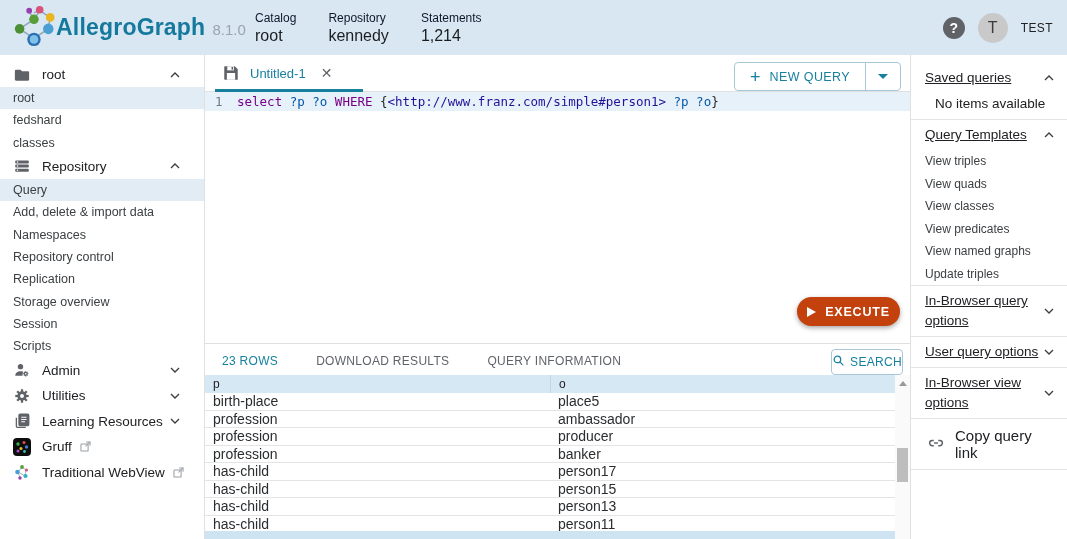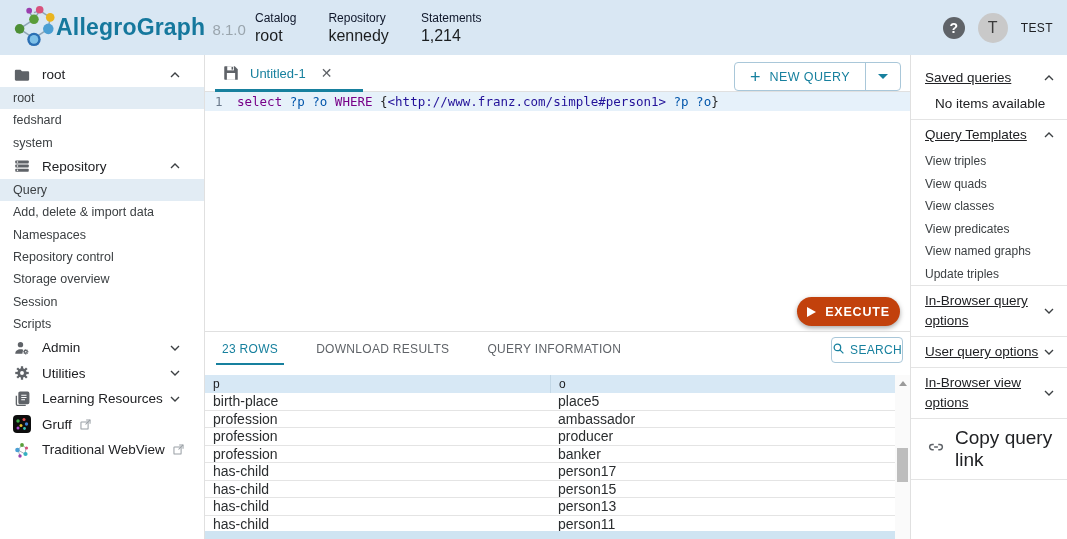--- a/index.html
+++ b/index.html
@@ -64,21 +64,21 @@
   .code-line .uri { color:#221199; }
   .code-line .pln { color:#222; }
 
   .execute-btn { position:absolute; right:10px; top:242px; width:103px; height:29px; border:none;
                  border-radius:15px; background:#c2410c; color:#fff; font-family:"Liberation Sans",sans-serif;
                  font-size:12.5px; font-weight:bold; letter-spacing:.8px; display:flex; align-items:center;
                  justify-content:center; gap:9px; cursor:pointer; box-shadow:0 2px 5px rgba(0,0,0,.35); }
   .play-tri { width:0; height:0; border-top:5.5px solid transparent; border-bottom:5.5px solid transparent;
               border-left:9px solid #fff; }
 
-  .results-tabs { position:absolute; left:0; top:276px; width:705px; height:34px;
+  .results-tabs { position:absolute; left:0; top:288px; width:705px; height:34px;
                   border-top:1px solid #e0e0e0; display:flex; align-items:center; }
   .rtab { font-size:12px; letter-spacing:.3px; color:#5f6368; height:100%; display:flex;
           align-items:center; padding:0 6px; position:relative; cursor:pointer; }
   .rtab:first-of-type { margin-left:11px; }
   .rtab + .rtab { margin-left:26px; }
   .rtab.active { color:#17809e; }
   .rtab.active::after { content:""; position:absolute; left:0; bottom:0; width:100%; height:2px; background:#17809e; }
   .search-btn { position:absolute; right:7px; top:5px; height:26px; width:72px; background:#fff;
                 border:1px solid #a9c7d9; border-radius:4px; color:#17809e; font-size:12px; font-weight:500;
                 letter-spacing:.3px; display:flex; align-items:center; justify-content:center; gap:5px; cursor:pointer; }
@@ -105,21 +105,21 @@
   .right-sidebar { position:absolute; right:0; top:55px; width:157px; height:484px;
                    background:#fff; border-left:1px solid #e0e0e0; padding-top:8px; }
   .rs-header { display:flex; align-items:center; padding:5px 10px 5px 14px; font-size:13.5px;
                color:#202124; line-height:20px; cursor:pointer;text-decoration:underline; }
   .rs-header .chev { margin-left:auto; display:flex; }
   .rs-empty { padding:3px 10px 8px 24px; font-size:13.5px; color:#202124; }
   .rs-divider { border-top:1px solid #e4e4e4; margin:0; }
   .rs-link { height:22.5px; display:flex; align-items:center; padding-left:14px;
              font-size:12px; color:#3c4043; cursor:pointer; }
   .rs-copy { display:flex; align-items:center; gap:10px; padding:8px 10px 8px 16px;
-             font-size:19px; color:#202124; cursor:pointer; }
+             font-size:15px; color:#202124; cursor:pointer; }
 </style>
 </head>
 <body>
 
 <div class="app">
 
   <header class="topbar">
     <div class="brand">
       <span>
         <svg width="46" height="44" viewBox="0 0 48 46">
@@ -182,21 +182,21 @@
           </svg>
       </span>
     </div>
     <div class="nav-sub selected">
       <span>root</span>
     </div>
     <div class="nav-sub">
       <span>fedshard</span>
     </div>
     <div class="nav-sub">
-      <span>system</span>
+      <span>classes</span>
     </div>
 
     <div class="nav-header">
       <span class="ic">
         <svg width="18" height="18" viewBox="0 0 24 24" fill="#5f6368">
           <rect x="3" y="4.5" width="18" height="4" rx="1"></rect>
             <rect x="3" y="10" width="18" height="4" rx="1"></rect>
             <rect x="3" y="15.5" width="18" height="4" rx="1"></rect>
           <circle cx="6" cy="6.5" r="1" fill="#fff"></circle>
             <circle cx="6" cy="12" r="1" fill="#fff"></circle>
@@ -214,20 +214,23 @@
       <span>Query</span>
     </div>
     <div class="nav-sub">
       <span>Add, delete &amp; import data</span>
     </div>
     <div class="nav-sub">
       <span>Namespaces</span>
     </div>
     <div class="nav-sub">
       <span>Repository control</span>
+    </div>
+    <div class="nav-sub">
+      <span>Replication</span>
     </div>
     <div class="nav-sub">
       <span>Storage overview</span>
     </div>
     <div class="nav-sub">
       <span>Session</span>
     </div>
     <div class="nav-sub">
       <span>Scripts</span>
     </div>

